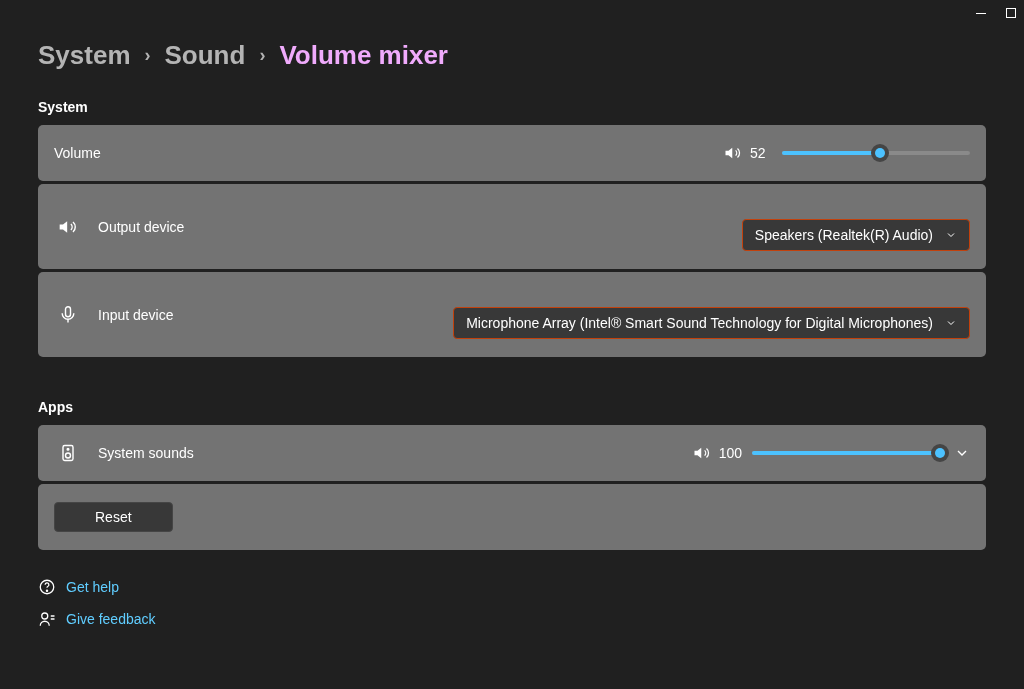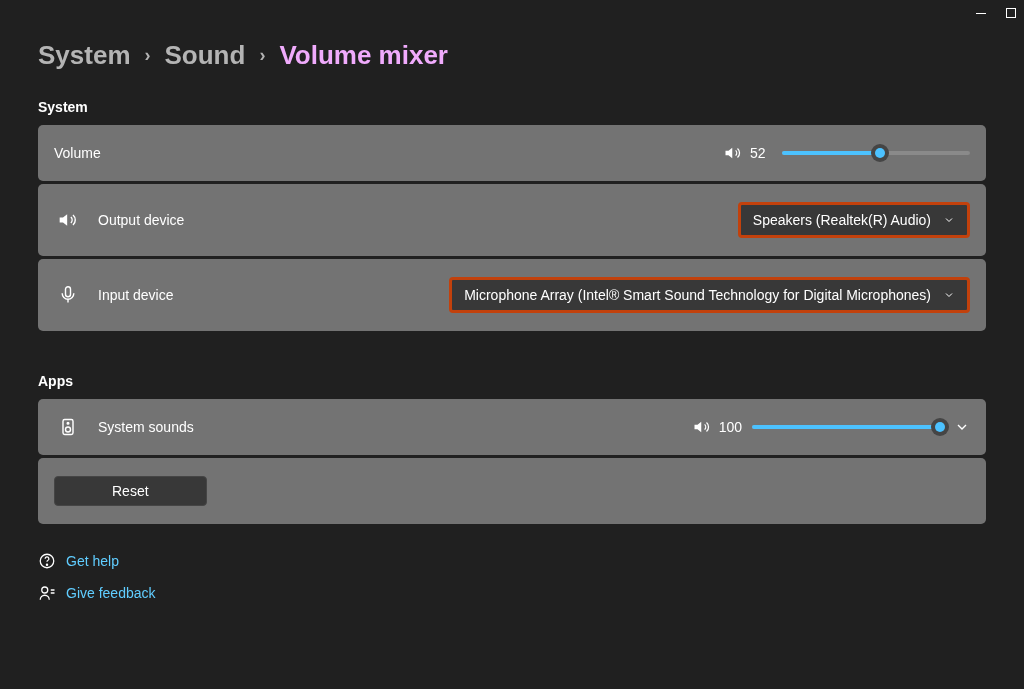--- a/index.html
+++ b/index.html
@@ -121,29 +121,30 @@
 }
 .slider-thumb::after {
   content: "";
   width: 10px;
   height: 10px;
   background: #4cc2ff;
   border-radius: 50%;
 }
 .dropdown {
   background: #383838;
-  border: 3px solid #c2410c;
+  border: 1px solid #c2410c;
   border-radius: 4px;
   padding: 7px 12px;
   display: flex;
   align-items: center;
   gap: 12px;
   cursor: pointer;
   font-size: 14px;
   color: #ffffff;
+  margin-top: 17px;
 }
 .chevron {
   width: 12px;
   height: 12px;
   display: flex;
   align-items: center;
   justify-content: center;
 }
 .chevron svg { width: 100%; height: 100%; }
 .expand-btn {
@@ -152,21 +153,21 @@
   height: 16px;
   display: flex;
   align-items: center;
   justify-content: center;
   cursor: pointer;
 }
 .reset-btn {
   background: #383838;
   border: 1px solid #454545;
   border-radius: 4px;
-  padding: 6px 57px;
+  padding: 6px 40px;
   font-size: 14px;
   color: #ffffff;
   cursor: pointer;
 }
 .reset-card { justify-content: space-between; }
 .reset-text { font-size: 14px; color: #ffffff; }
 .links { margin-top: 28px; }
 .link-row {
   display: flex;
   align-items: center;

